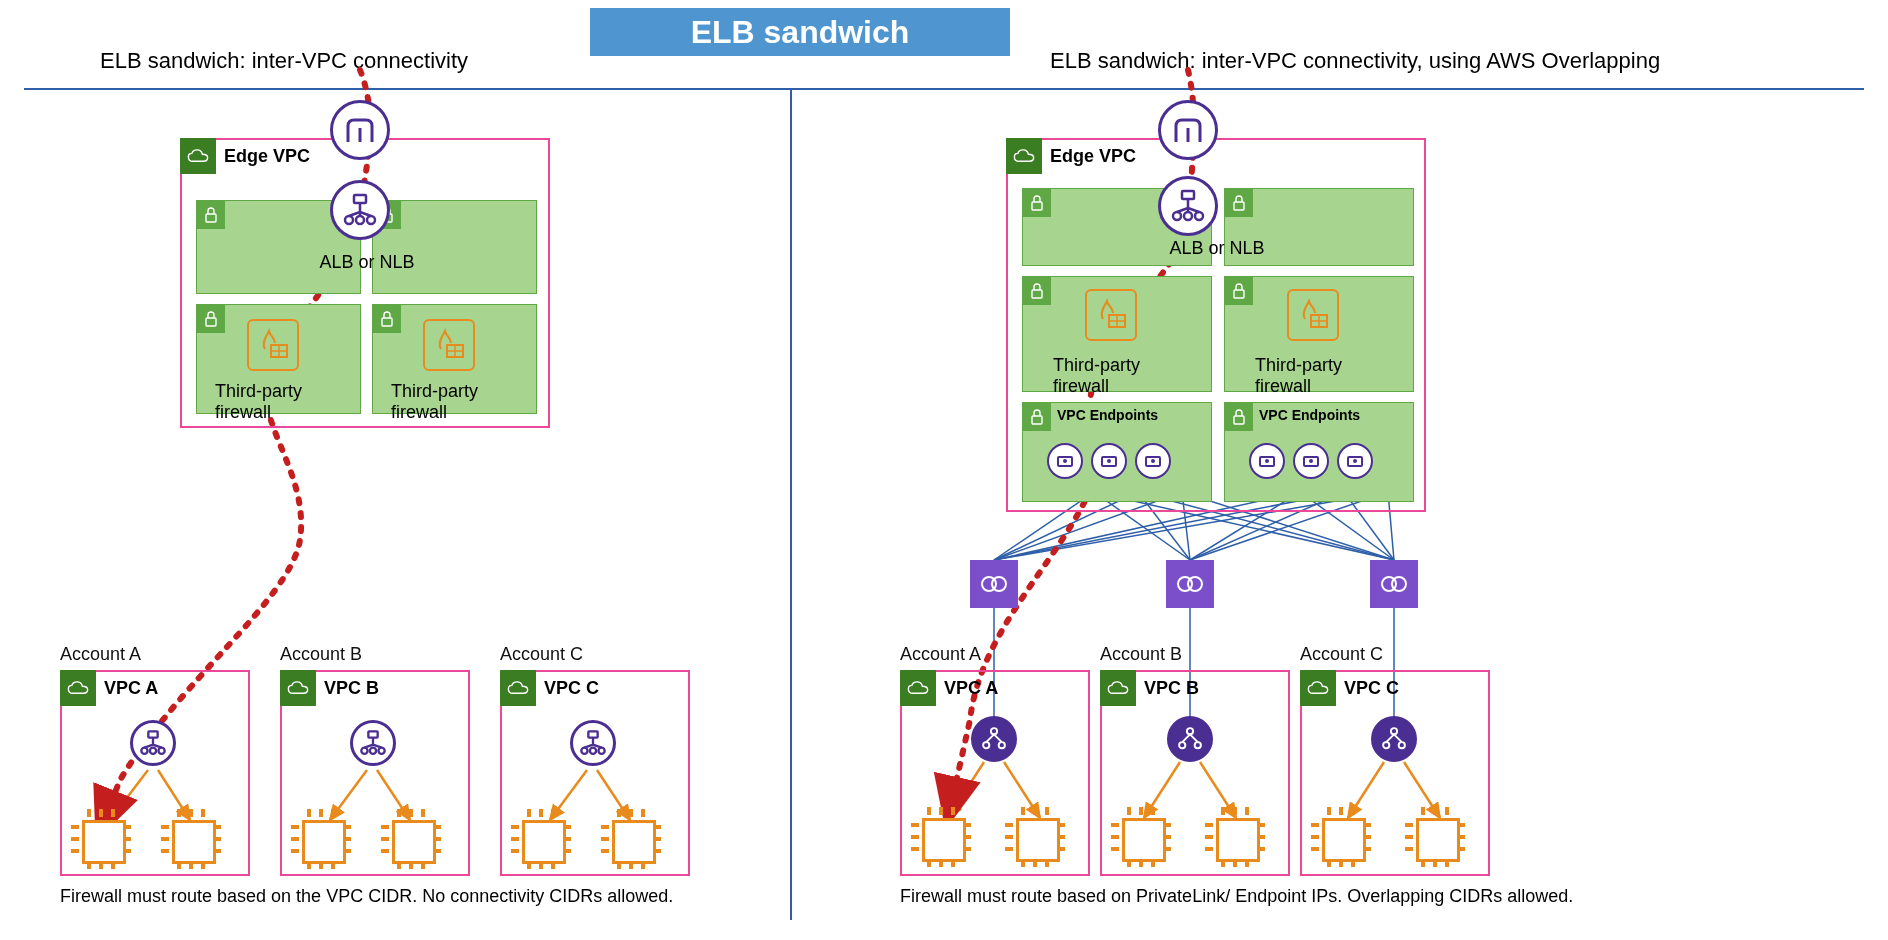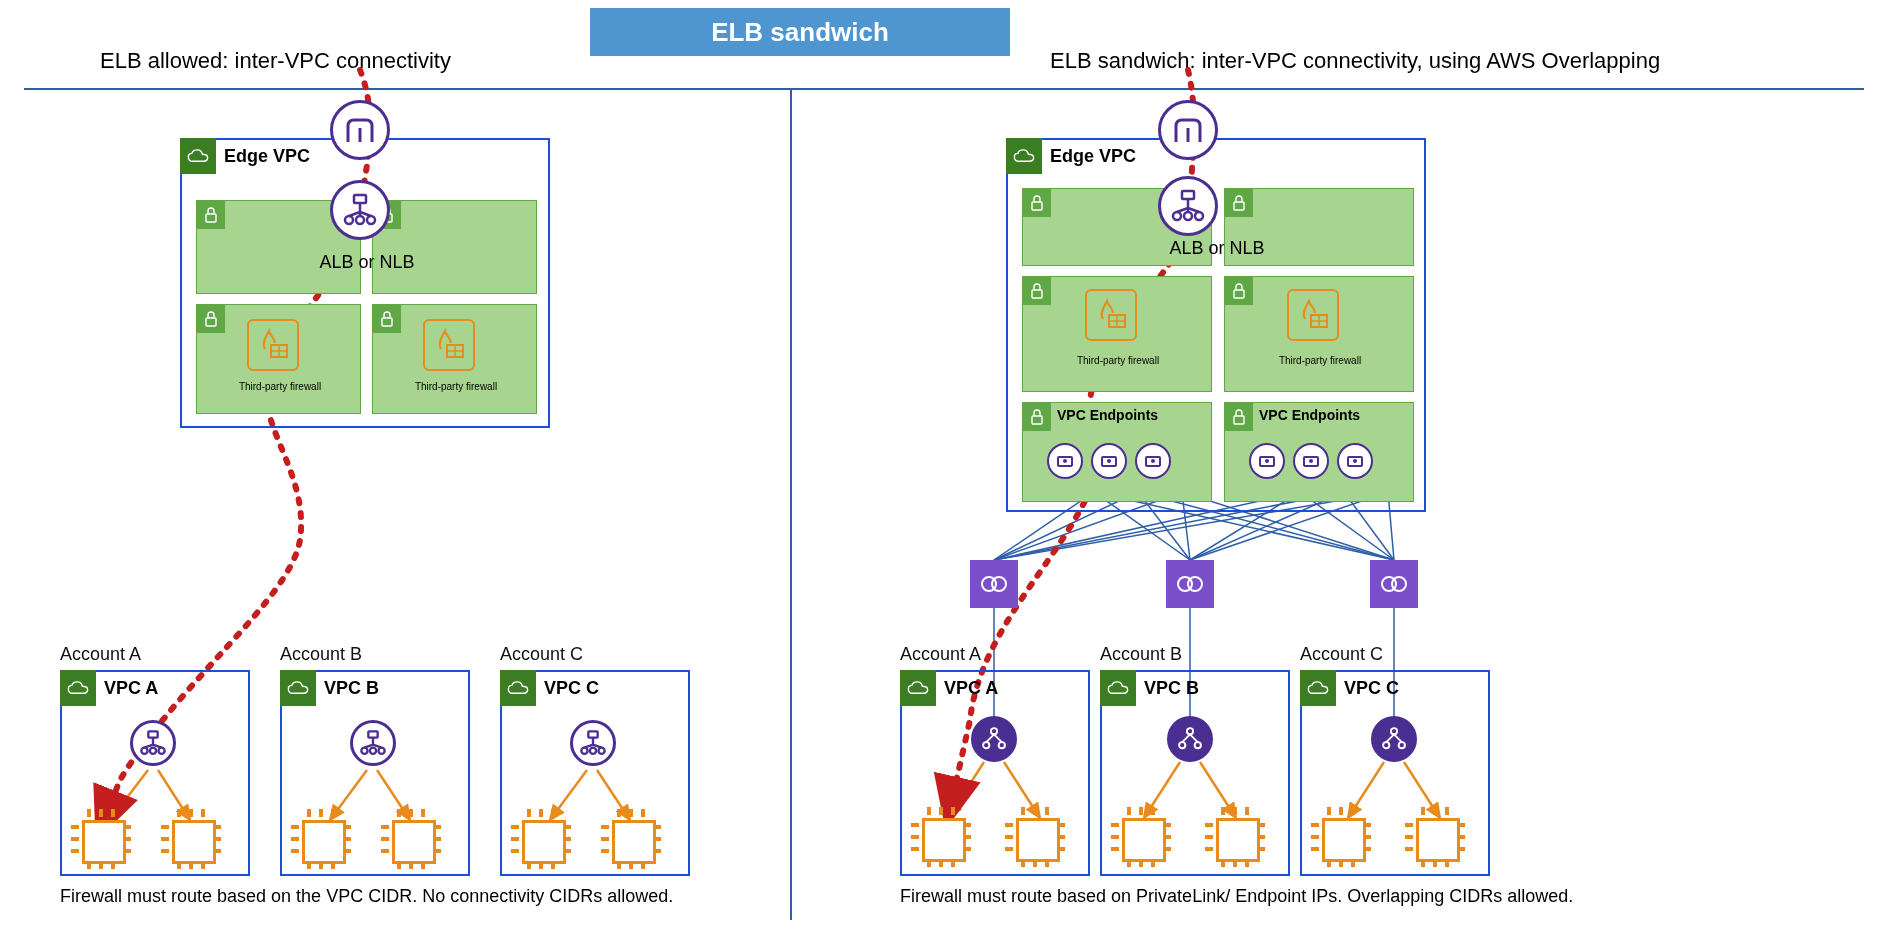--- a/index.html
+++ b/index.html
@@ -1,34 +1,34 @@
 <!DOCTYPE html>
 <html><head>
 <meta charset="utf-8">
 <style>
   * { box-sizing: border-box; }
   body { margin: 0; padding: 0; font-family: Arial, sans-serif; background: #fff; width: 1888px; height: 940px; position: relative; }
-  .title-box { position: absolute; top: 8px; left: 590px; width: 420px; height: 48px; background: #4F95D0; color: #fff; font-size: 26px; font-weight: bold; display: flex; align-items: center; justify-content: center; }
+  .title-box { position: absolute; top: 8px; left: 590px; width: 420px; height: 48px; background: #4F95D0; color: #fff; font-size: 32px; font-weight: bold; display: flex; align-items: center; justify-content: center; }
   .hr-line { position: absolute; top: 88px; left: 24px; right: 24px; height: 2px; background: #2E5FA8; }
   .vr-line { position: absolute; top: 88px; bottom: 20px; left: 790px; width: 2px; background: #2E5FA8; }
   .left-subtitle { position: absolute; top: 48px; left: 100px; font-size: 22px; }
   .right-subtitle { position: absolute; top: 48px; left: 1050px; font-size: 22px; }
 
-  .vpc-box { position: absolute; border: 2px solid #1d4ed8; }
+  .vpc-box { position: absolute; border: 2px solid #ec4899; }
   .vpc-badge { position: absolute; top: -2px; left: -2px; width: 36px; height: 36px; background: #3B7D23; display: flex; align-items: center; justify-content: center; }
   .cloud-icon { width: 22px; height: 14px; }
   .vpc-label { position: absolute; top: 6px; left: 42px; font-size: 18px; font-weight: bold; }
   .acct-label { position: absolute; top: -26px; left: 0; font-size: 18px; color: #111; }
 
   .subnet { position: absolute; border: 1px solid #5FA845; background: #A7D58F; }
   .subnet-badge { position: absolute; top: 0; left: 0; width: 28px; height: 28px; background: #5FA845; display: flex; align-items: center; justify-content: center; }
   .subnet-label-small { position: absolute; top: 4px; left: 34px; font-size: 14px; font-weight: bold; }
 
   .fw-icon { position: absolute; width: 52px; height: 52px; border: 2px solid #E88B1C; border-radius: 6px; display: flex; align-items: center; justify-content: center; }
-  .fw-label { position: absolute; font-size: 10px; text-align: center; width: 130px; }
+  .fw-label { position: absolute; font-size: 18px; width: 130px; }
 
   .ep-row { position: absolute; display: flex; gap: 8px; }
   .ep-icon { width: 36px; height: 36px; border: 2px solid #4B2E91; border-radius: 50%; display: flex; align-items: center; justify-content: center; background: #fff; }
 
   .circle-big { position: absolute; width: 60px; height: 60px; border: 3px solid #4B2E91; border-radius: 50%; background: #fff; display: flex; align-items: center; justify-content: center; }
   .circle-sm { position: absolute; width: 46px; height: 46px; border: 3px solid #4B2E91; border-radius: 50%; background: #fff; display: flex; align-items: center; justify-content: center; }
   .circle-dark { background: #4B2E91; }
 
   .lb-text { position: absolute; font-size: 18px; text-align: center; }
 
@@ -46,21 +46,21 @@
   .conn-blue { stroke: #2E5FA8; stroke-width: 1.5; fill: none; }
   .traffic-path { stroke: #C41E1E; stroke-width: 6; stroke-dasharray: 4 10; stroke-linecap: round; fill: none; marker-end: url(#arrRed); }
 </style>
 </head>
 <body>
 
 <div class="title-box">ELB sandwich</div>
 <div class="hr-line"></div>
 <div class="vr-line"></div>
 
-<div class="left-subtitle">ELB allowed: inter-VPC connectivity</div>
+<div class="left-subtitle">ELB sandwich: inter-VPC connectivity</div>
 <div class="right-subtitle">ELB sandwich: inter-VPC connectivity, using AWS Overlapping</div>
 
 <svg class="lines" width="1888" height="940">
   <defs>
     <marker id="arrOrange" markerWidth="8" markerHeight="8" refX="6" refY="3" orient="auto">
         <path d="M0,0 L7,3 L0,6 Z" fill="#E88B1C"></path>
       </marker>
     <marker id="arrRed" markerWidth="10" markerHeight="10" refX="7" refY="4" orient="auto">
         <path d="M0,0 L9,4 L0,8 Z" fill="#C41E1E"></path>
       </marker>

